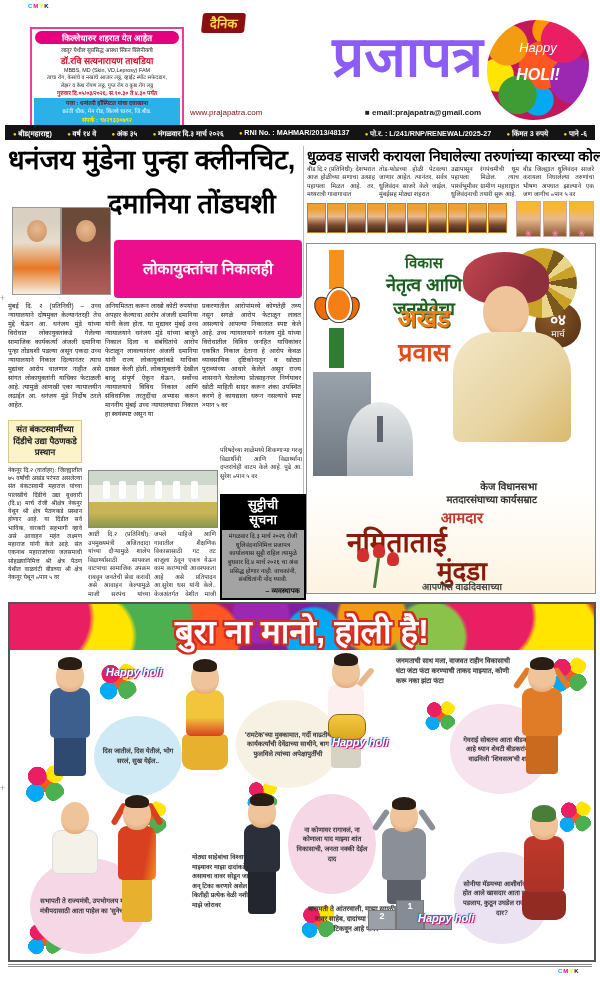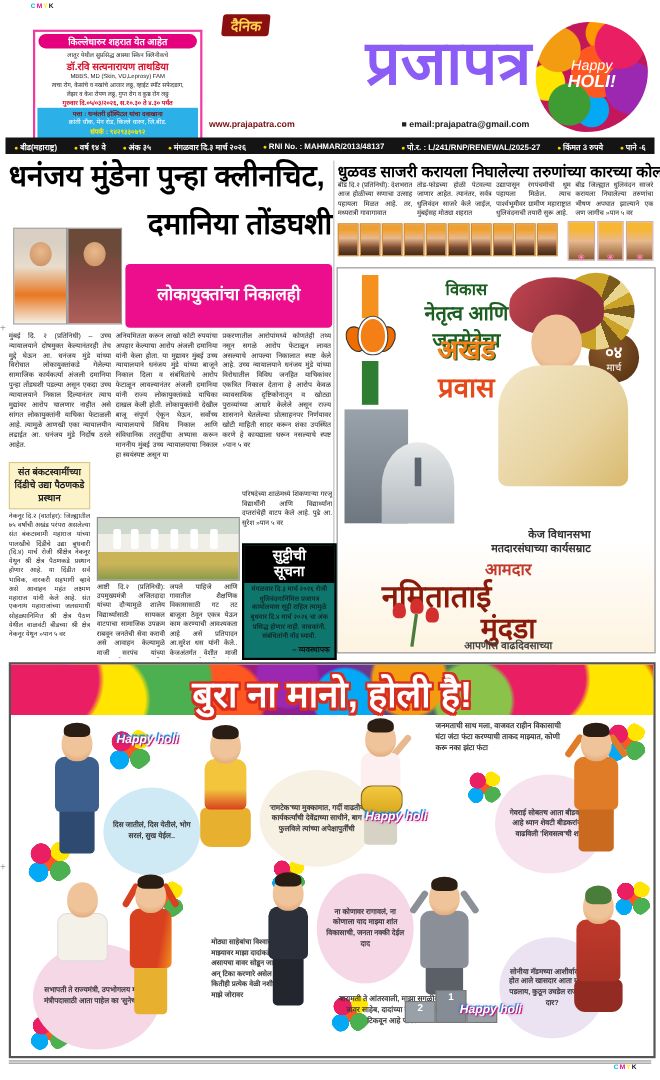--- a/index.html
+++ b/index.html
@@ -21,44 +21,44 @@
   .clinic .addr{margin:1px 2px;background:#2bb0e8;padding:1px 0 2px}
   .clinic .a1{font-size:5.8px;font-weight:bold;color:#7a1010}
   .clinic .a2{font-size:5.8px;color:#fff}
   .clinic .a3{font-size:6.2px;font-weight:bold;color:#ffe800}
 
   
   .dainik{left:202px;top:13px;background:#8a0f0f;color:#ffd34d;font-weight:bold;font-size:13px;
           padding:1px 8px;border-radius:3px;transform:skewX(-6deg)}
   .mast{left:183px;top:28px;width:300px;text-align:right;font-size:56px;line-height:1.05;font-weight:900;
         color:#8b5cf6;text-shadow:1px 1px 0 #a00ف,1px 1px 0 #a00;white-space:nowrap}
-  .web{left:190px;top:108px;font-size:8px;font-weight:bold;color:#7a1010}
+  .web{left:190px;top:108px;font-size:8px;font-weight:normal;color:#7a1010}
   .email{left:365px;top:108px;font-size:8px;font-weight:bold;color:#222}
   .holiblob{left:487px;top:20px;width:102px;height:100px;border-radius:48% 52% 55% 45%/50% 45% 55% 50%;
     background:
       radial-gradient(circle at 20% 25%,#f39c12 0 18%,transparent 19%),
       radial-gradient(circle at 75% 20%,#e91e63 0 20%,transparent 21%),
       radial-gradient(circle at 85% 60%,#9c27b0 0 22%,transparent 23%),
       radial-gradient(circle at 30% 75%,#3f9c35 0 18%,transparent 19%),
       radial-gradient(circle at 55% 45%,#ff5722 0 30%,transparent 31%),
       radial-gradient(circle at 50% 80%,#03a9f4 0 16%,transparent 17%),
       radial-gradient(circle at 10% 55%,#ffe500 0 15%,transparent 16%),
       radial-gradient(circle at 60% 10%,#ff9800 0 14%,transparent 15%),#c2185b}
-  .holiblob .hb1{position:absolute;left:0;right:0;top:32px;text-align:center;color:#fff;font-style:italic;font-size:13px}
+  .holiblob .hb1{position:absolute;left:0;right:0;top:20px;text-align:center;color:#fff;font-style:italic;font-size:13px}
   .holiblob .hb2{position:absolute;left:0;right:0;top:46px;text-align:center;color:#fff;font-weight:900;font-size:16px;font-style:italic}
 
   
   .datebar{left:5px;top:125px;width:590px;height:15px;background:#141414;display:flex;align-items:center;
            justify-content:space-between;padding:0 8px;box-sizing:border-box}
   .datebar span{color:#fff;font-size:7.2px;font-weight:bold;white-space:nowrap}
   .datebar span::before{content:"● ";color:#ffd400;font-size:6px}
 
   
   .h1a{left:8px;top:146px;width:294px;font-size:27px;line-height:1.05;font-weight:900;color:#000;white-space:nowrap}
-  .h1b{left:108px;top:184px;width:194px;text-align:right;font-size:27px;font-weight:900;color:#000;white-space:nowrap}
+  .h1b{left:108px;top:184px;width:194px;text-align:left;font-size:27px;font-weight:900;color:#000;white-space:nowrap}
   .ph1{left:12px;top:207px;width:47px;height:86px;background:linear-gradient(#d9cfc2 15%,#e8ddcc 40%,#e87722 70%,#f5f0e6);border:1px solid #999}
   .ph2{left:61px;top:207px;width:48px;height:86px;background:linear-gradient(#6b4a3a 20%,#8a4a44 55%,#b0605a);border:1px solid #999}
   .ph1::before,.ph2::before{content:"";position:absolute;left:50%;top:12px;width:20px;height:22px;margin-left:-10px;
       border-radius:50%;background:radial-gradient(circle at 50% 40%,#e8b98e,#c98d5f)}
   .pinkbox{left:114px;top:240px;width:188px;height:58px;background:#ec0e8c;border-radius:4px;color:#fff;
            display:flex;flex-direction:column;justify-content:center;text-align:center;font-weight:900}
   .pinkbox div{font-size:15.5px;line-height:1.25}
   .bodycol{font-size:6.4px;line-height:1.4;text-align:justify;color:#222;overflow:hidden}
   .mc1{left:8px;top:302px;width:93px;height:114px}
   .mc2{left:105px;top:302px;width:93px;height:152px}
@@ -133,21 +133,21 @@
              color:#222;padding:3px 1px;line-height:1.35}
   .brief .bb{margin-top:3px;font-size:6px;line-height:1.38;text-align:justify;color:#222;height:128px;overflow:hidden}
   .h3{left:88px;top:416px;width:214px;text-align:center;font-size:18px;font-weight:900;line-height:1.3;color:#000}
   .cyclephoto{left:88px;top:470px;width:128px;height:56px;border:1px solid #888;
       background:linear-gradient(#cfd8cc 25%,#efefe8 25% 55%,#c9b458 55% 75%,#8a9a4a)}
   .cyclephoto i{position:absolute;top:10px;width:7px;height:18px;background:#fff;border-radius:2px}
   .tc{font-size:6.2px;line-height:1.38;text-align:justify;color:#222;overflow:hidden}
   .tc1{left:88px;top:530px;width:62px;height:68px}
   .tc2{left:154px;top:530px;width:62px;height:68px}
   .tc3{left:220px;top:446px;width:82px;height:46px}
-  .notice{left:220px;top:494px;width:82px;height:102px;border:2px solid #000;background:#0f766e}
+  .notice{left:220px;top:494px;width:82px;height:102px;border:2px solid #000;background:#a3a3a3}
   .notice .nt{background:#000;color:#fff;text-align:center;font-size:13px;font-weight:900;line-height:1.15;padding:2px 0}
   .notice .nb{font-size:6.2px;line-height:1.4;text-align:center;color:#111;padding:2px 3px}
   .notice .ns{font-size:7px;font-weight:900;text-align:right;padding-right:4px}
 
   
   .holibox{left:8px;top:602px;width:584px;height:356px;border:2px solid #555;background:#fff;overflow:hidden}
   .holiband{position:absolute;left:0;top:0;width:100%;height:46px;background:
       radial-gradient(circle at 5% 30%,#e91e63 0 9%,transparent 10%),
       radial-gradient(circle at 14% 70%,#ffe500 0 8%,transparent 9%),
       radial-gradient(circle at 24% 30%,#4caf50 0 9%,transparent 10%),

